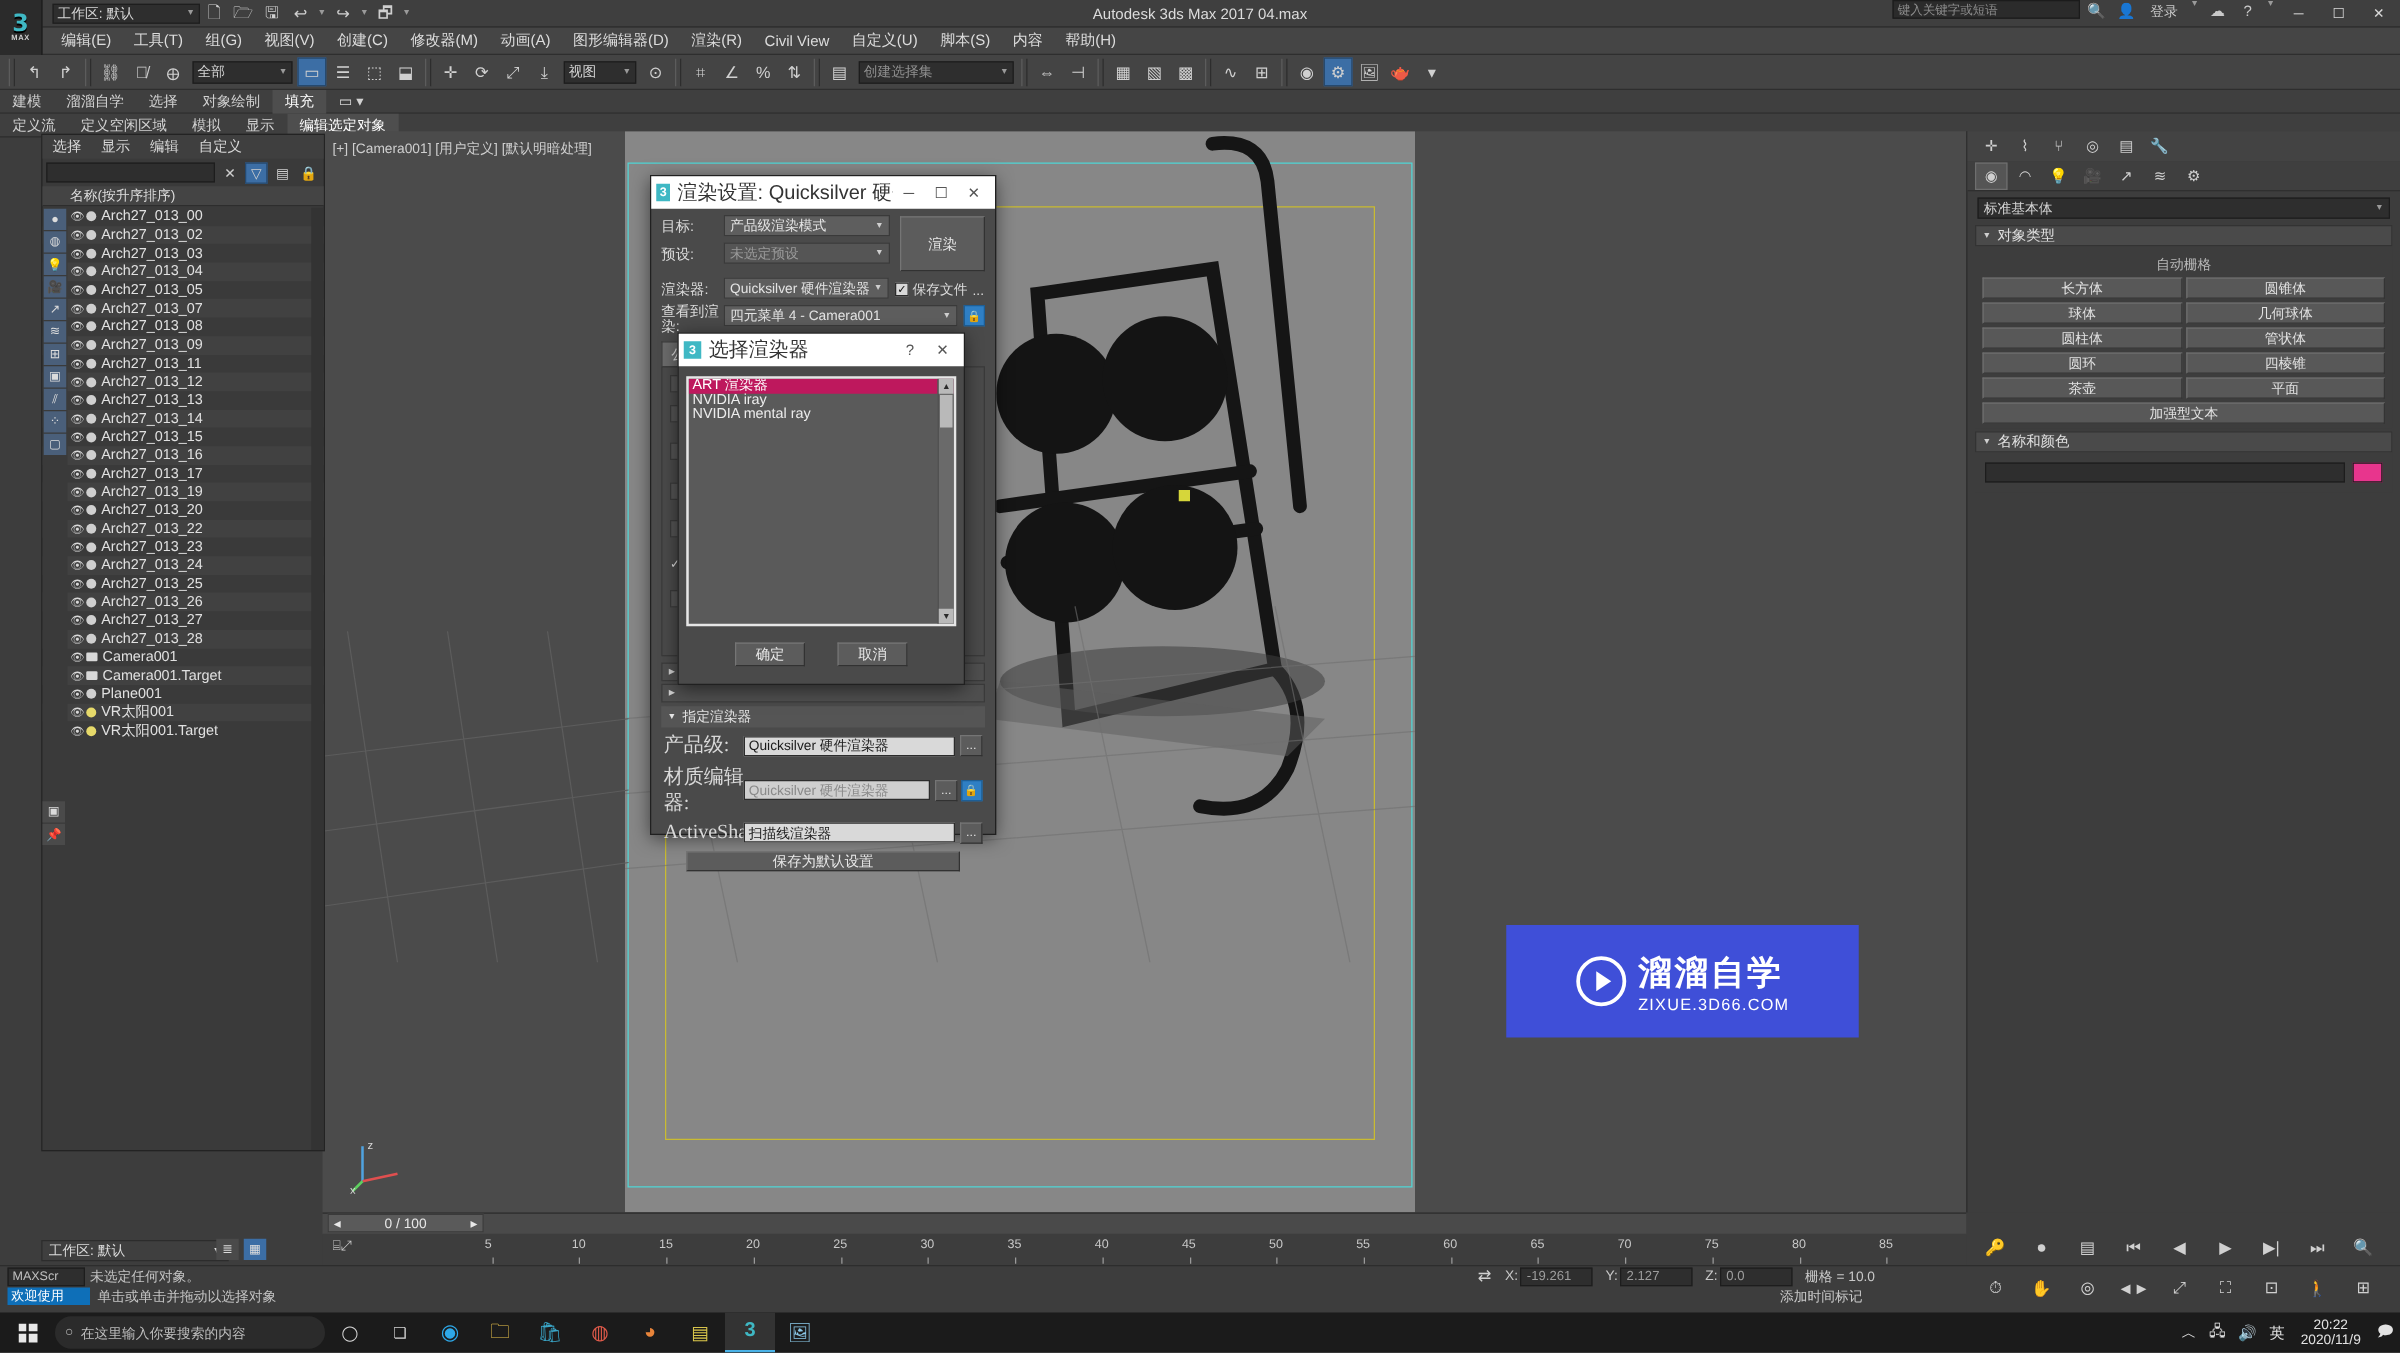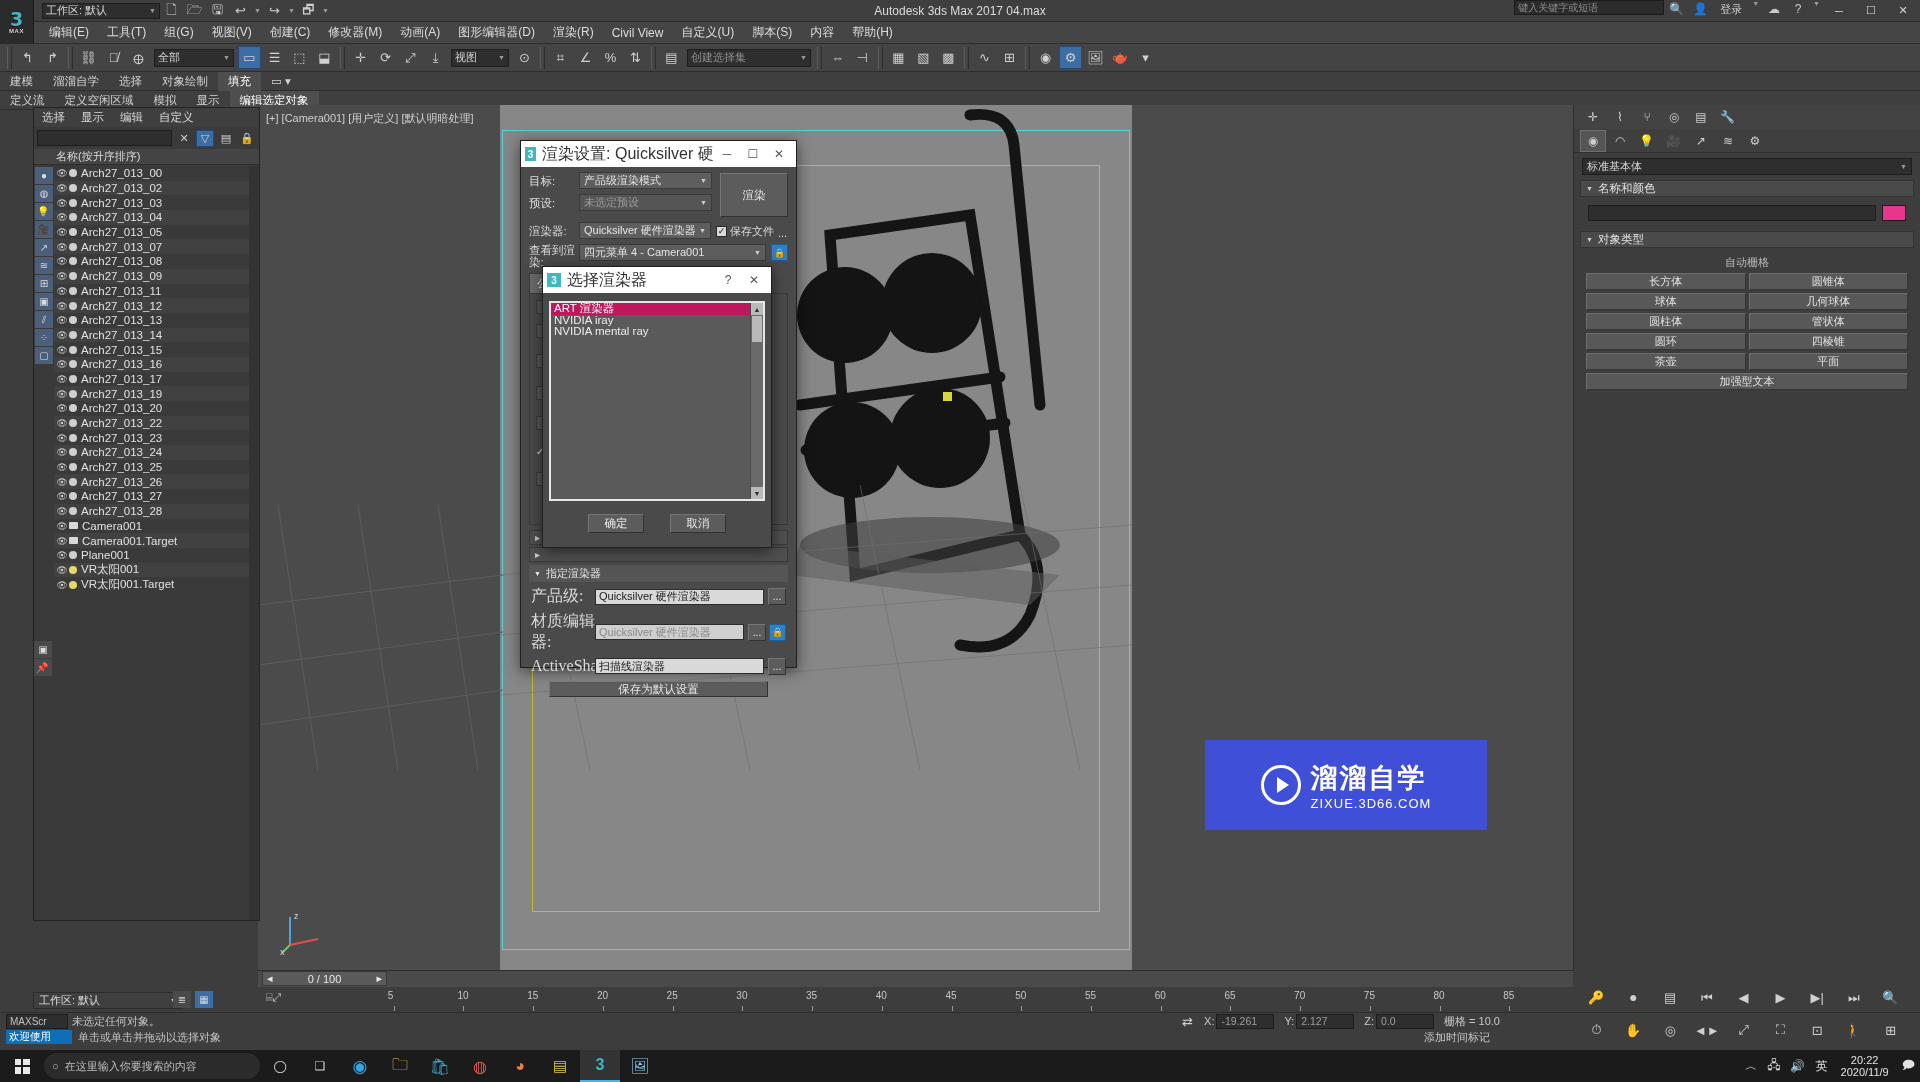--- a/index.html
+++ b/index.html
@@ -590,50 +590,50 @@
     <div class="cp-tab">⚙</div>
   </div>
   <div class="cp-sel">
     <span>标准基本体</span>
     <span class="arr">▼</span>
   </div>
 
   <div class="rollout">
     <div class="rollout-hdr">
       <span class="tri">▼</span>
-      <span>名称和颜色</span>
-    </div>
-    <div class="rollout-body">
-      <div class="swatch-row">
-        <div class="name-field"></div>
-        <div class="color-sw"></div>
-      </div>
-    </div>
-  </div>
-
-  <div class="rollout">
-    <div class="rollout-hdr">
-      <span class="tri">▼</span>
       <span>对象类型</span>
     </div>
     <div class="rollout-body">
       <div class="autog">自动栅格</div>
       <div class="btn-grid">
         <div class="obtn">长方体</div>
         <div class="obtn">圆锥体</div>
         <div class="obtn">球体</div>
         <div class="obtn">几何球体</div>
         <div class="obtn">圆柱体</div>
         <div class="obtn">管状体</div>
         <div class="obtn">圆环</div>
         <div class="obtn">四棱锥</div>
         <div class="obtn">茶壶</div>
         <div class="obtn">平面</div>
       </div>
       <div class="obtn" style="margin-top:3px;">加强型文本</div>
+    </div>
+  </div>
+
+  <div class="rollout">
+    <div class="rollout-hdr">
+      <span class="tri">▼</span>
+      <span>名称和颜色</span>
+    </div>
+    <div class="rollout-body">
+      <div class="swatch-row">
+        <div class="name-field"></div>
+        <div class="color-sw"></div>
+      </div>
     </div>
   </div>
 </div>
 
 <div id="timeline"></div>
 <div style="position:absolute;left:262px;bottom:96px;width:125px;height:15px;background:#5a5a5a;border:1px solid #3a3a3a;display:flex;align-items:center;justify-content:space-between;padding:0 4px;font-size:11px;color:#e8e8e8;">
   <span>◂</span>
   <span>0 / 100</span>
   <span>▸</span>
 </div>

